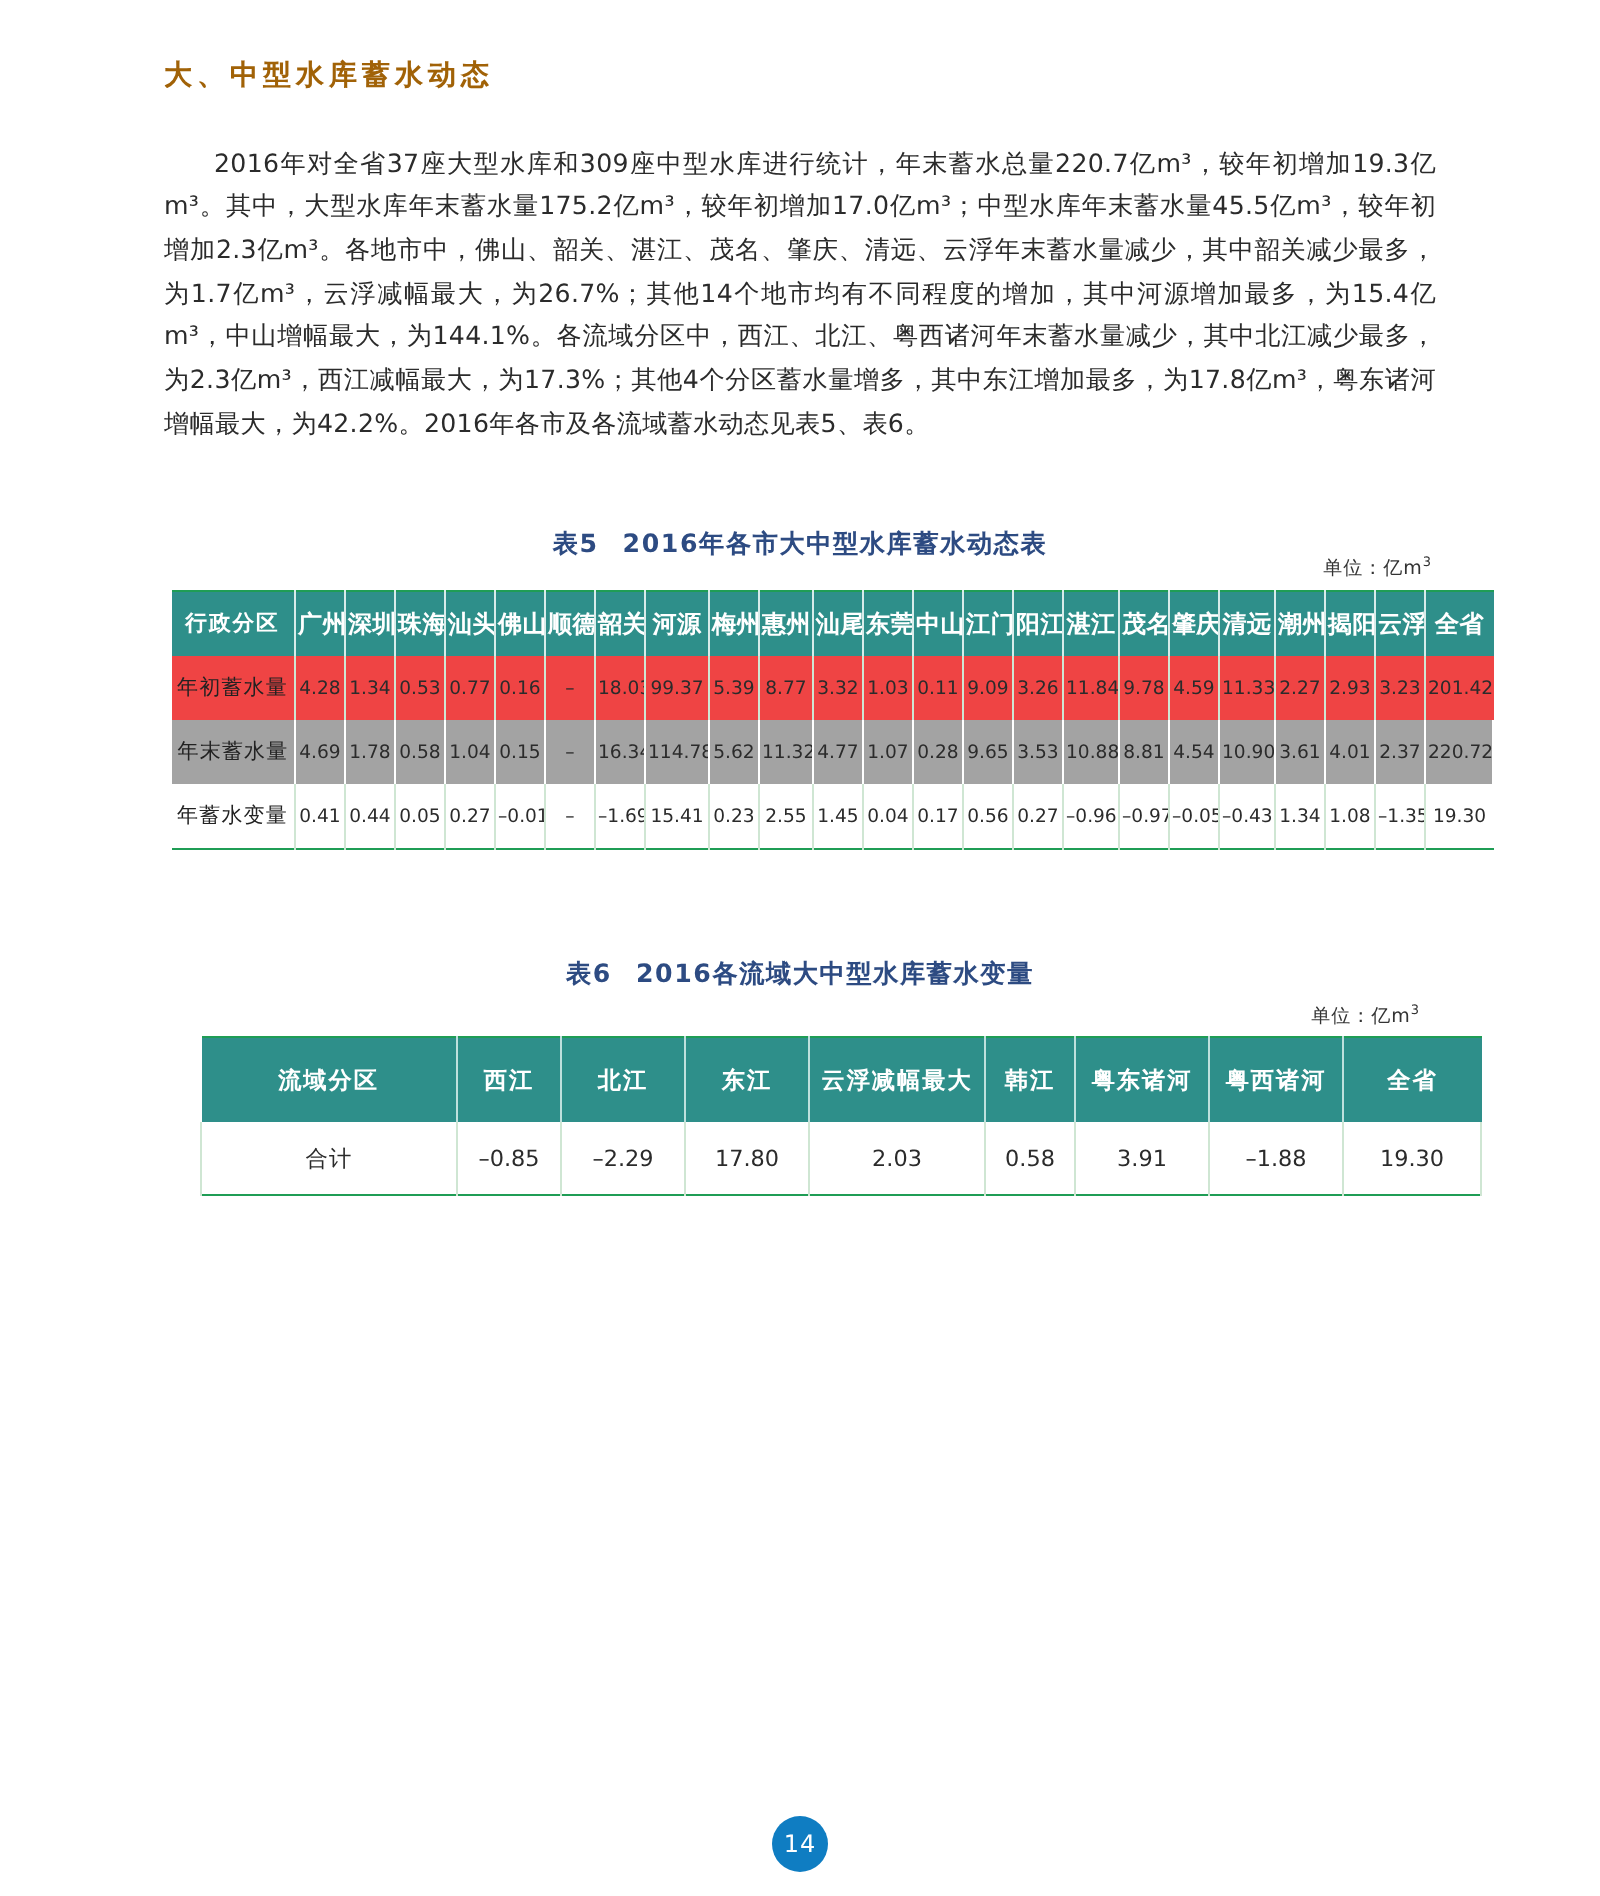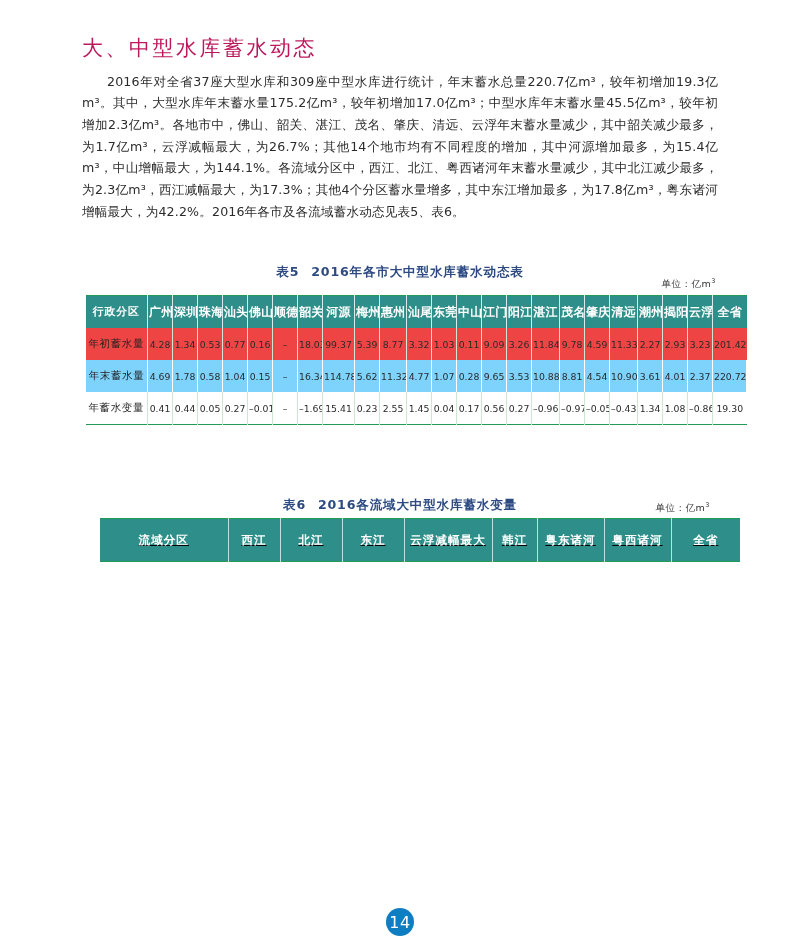--- a/index.html
+++ b/index.html
@@ -20,23 +20,23 @@
     height: 948px;
     box-sizing: border-box;
     padding: 0;
     background: #fff;
   }
   
   .section-heading {
     position: absolute;
     left: 82px;
     top: 20px;
-    font-size: 21px;
-    font-weight: normal;
-    color: #be185d;
+    font-size: 14px;
+    font-weight: bold;
+    color: #a16207;
     letter-spacing: 2.5px;
   }
   
   .body-text {
     position: absolute;
     left: 82px;
     top: 58px;
     width: 636px;
     font-size: 12.6px;
     line-height: 21.7px;
@@ -49,21 +49,21 @@
   .table-caption {
     position: absolute;
     width: 100%;
     text-align: center;
     font-size: 12.6px;
     font-weight: bold;
     color: #2d4b82;
     letter-spacing: 0.8px;
   }
   .caption5 { top: 264px; }
-  .caption6 { top: 497px; }
+  .caption6 { top: 479px; }
   .cap-gap { display: inline-block; width: 12px; }
 
   
   .unit-label {
     position: absolute;
     font-size: 9.5px;
     color: #333;
     letter-spacing: 0.5px;
   }
   .unit5 { top: 278px; right: 84px; }
@@ -105,39 +105,38 @@
     border-left: 1px solid #d8ecea;
     border-right: 1px solid #d8ecea;
   }
   table.t5 thead th:first-child {
     border-left: none;
     font-size: 10.8px;
     letter-spacing: 1px;
   }
   table.t5 thead th:last-child { border-right: none; }
   table.t5 tbody tr.row-a td { background: #ef4444; }
-  table.t5 tbody tr.row-b td { background: #7dd3fc; }
+  table.t5 tbody tr.row-b td { background: #a3a3a3; }
   table.t5 tbody tr.row-c td { background: #ffffff; }
   table.t5 tbody td { border-left: 1px solid #cfe6d3; border-right: 1px solid #cfe6d3; }
   table.t5 tbody tr.row-b td { border-left: 1px solid #ffffff; border-right: 1px solid #ffffff; }
   table.t5 tbody td:first-child {
     font-size: 10.5px;
     letter-spacing: 0.6px;
     border-left: none;
     color: #222;
   }
   table.t5 tbody td:last-child { border-right: none; }
 
   
   .tbl6-wrap {
     position: absolute;
     left: 100px;
     top: 518px;
     width: 610px;
-    text-decoration: underline;
   }
   table.t6 {
     border-collapse: collapse;
     width: 610px;
     table-layout: fixed;
     border-top: 1.8px solid #1f9d55;
     border-bottom: 1.8px solid #1f9d55;
   }
   table.t6 th, table.t6 td {
     text-align: center;
@@ -168,21 +167,21 @@
   .page-num {
     position: absolute;
     left: 50%;
     transform: translateX(-50%);
     bottom: 12px;
     width: 28px;
     height: 28px;
     border-radius: 50%;
     background: #0f7dc2;
     color: #ffffff;
-    font-size: 16px;
+    font-size: 12px;
     display: flex;
     align-items: center;
     justify-content: center;
     letter-spacing: 0.5px;
   }
 </style>
 </head>
 <body>
 
 <div class="page">
@@ -324,21 +323,21 @@
           <td>0.04</td>
           <td>0.17</td>
           <td>0.56</td>
           <td>0.27</td>
           <td>–0.96</td>
           <td>–0.97</td>
           <td>–0.05</td>
           <td>–0.43</td>
           <td>1.34</td>
           <td>1.08</td>
-          <td>–0.86</td>
+          <td>–1.35</td>
           <td>19.30</td>
         </tr>
       </tbody>
     </table>
   </div>
 
   <div class="table-caption caption6">
     <span>表6</span><span class="cap-gap"></span><span>2016各流域大中型水库蓄水变量</span>
   </div>
 
@@ -366,19 +365,30 @@
           <th>北江</th>
           <th>东江</th>
           <th>云浮减幅最大</th>
           <th>韩江</th>
           <th>粤东诸河</th>
           <th>粤西诸河</th>
           <th>全省</th>
         </tr>
       </thead>
       <tbody>
+        <tr class="r-white">
+          <td>合计</td>
+          <td>–0.85</td>
+          <td>–2.29</td>
+          <td>17.80</td>
+          <td>2.03</td>
+          <td>0.58</td>
+          <td>3.91</td>
+          <td>–1.88</td>
+          <td>19.30</td>
+        </tr>
       </tbody>
     </table>
   </div>
 
   <div class="page-num">14</div>
 
 </div>
 
 </body></html>

